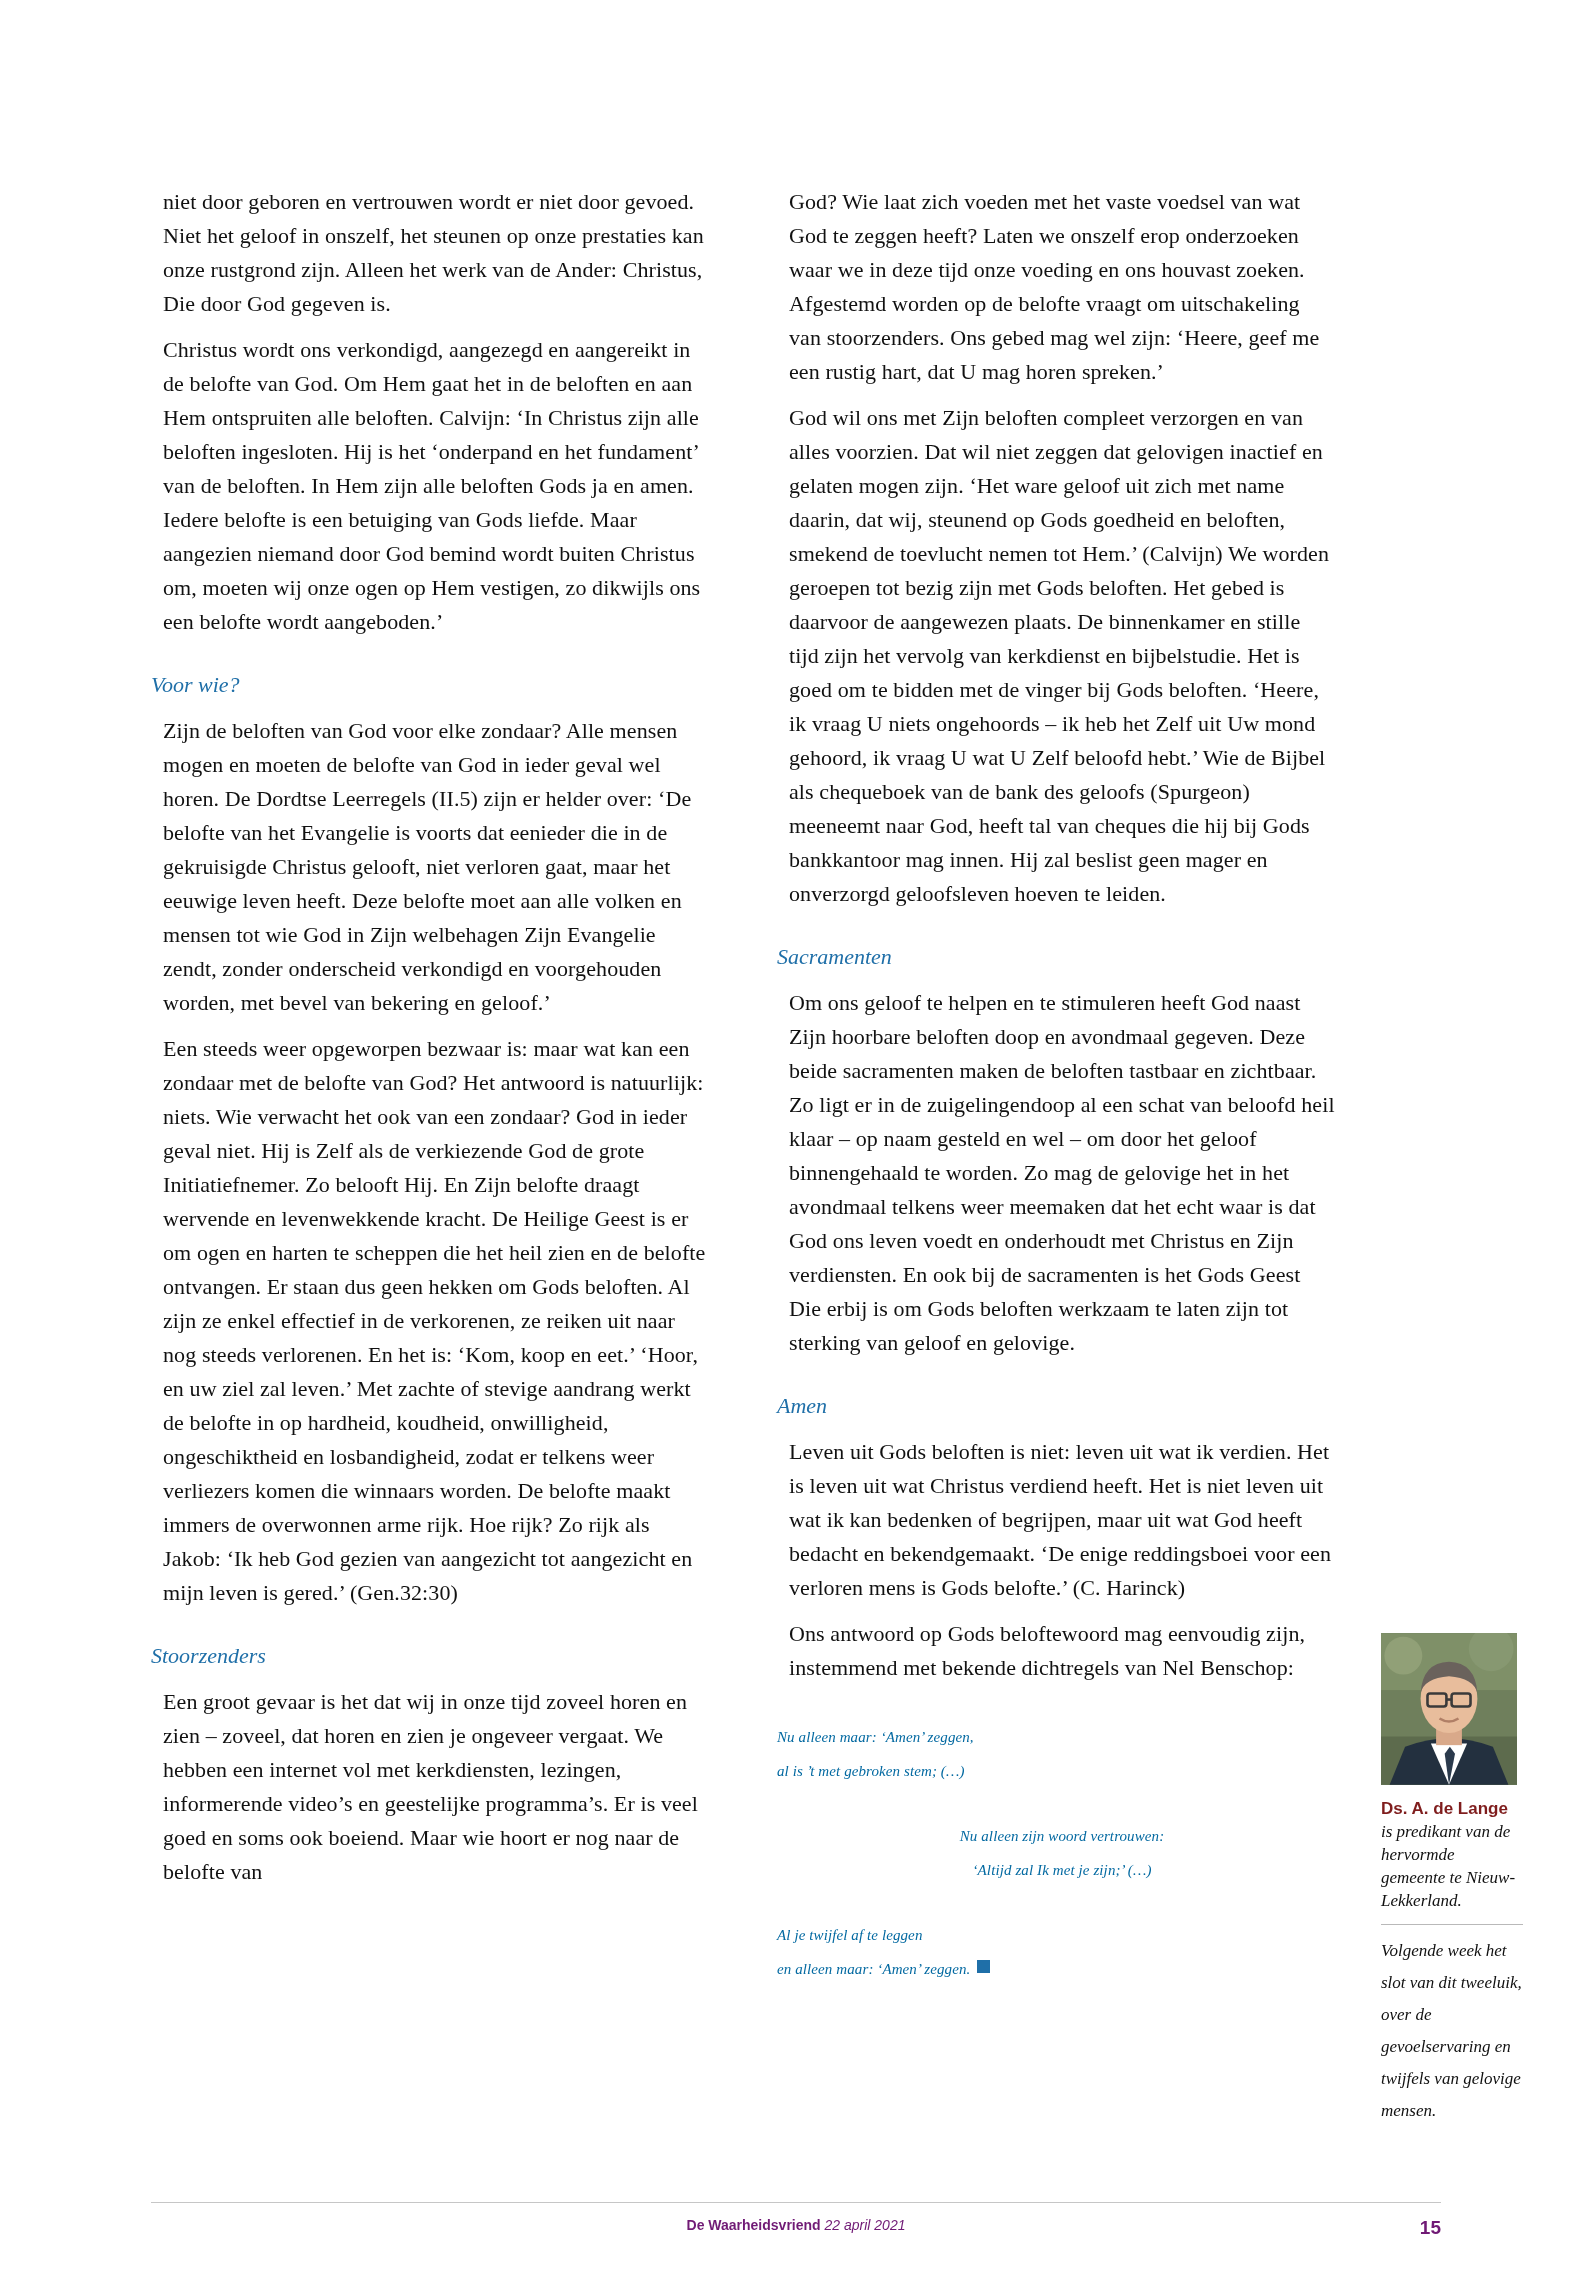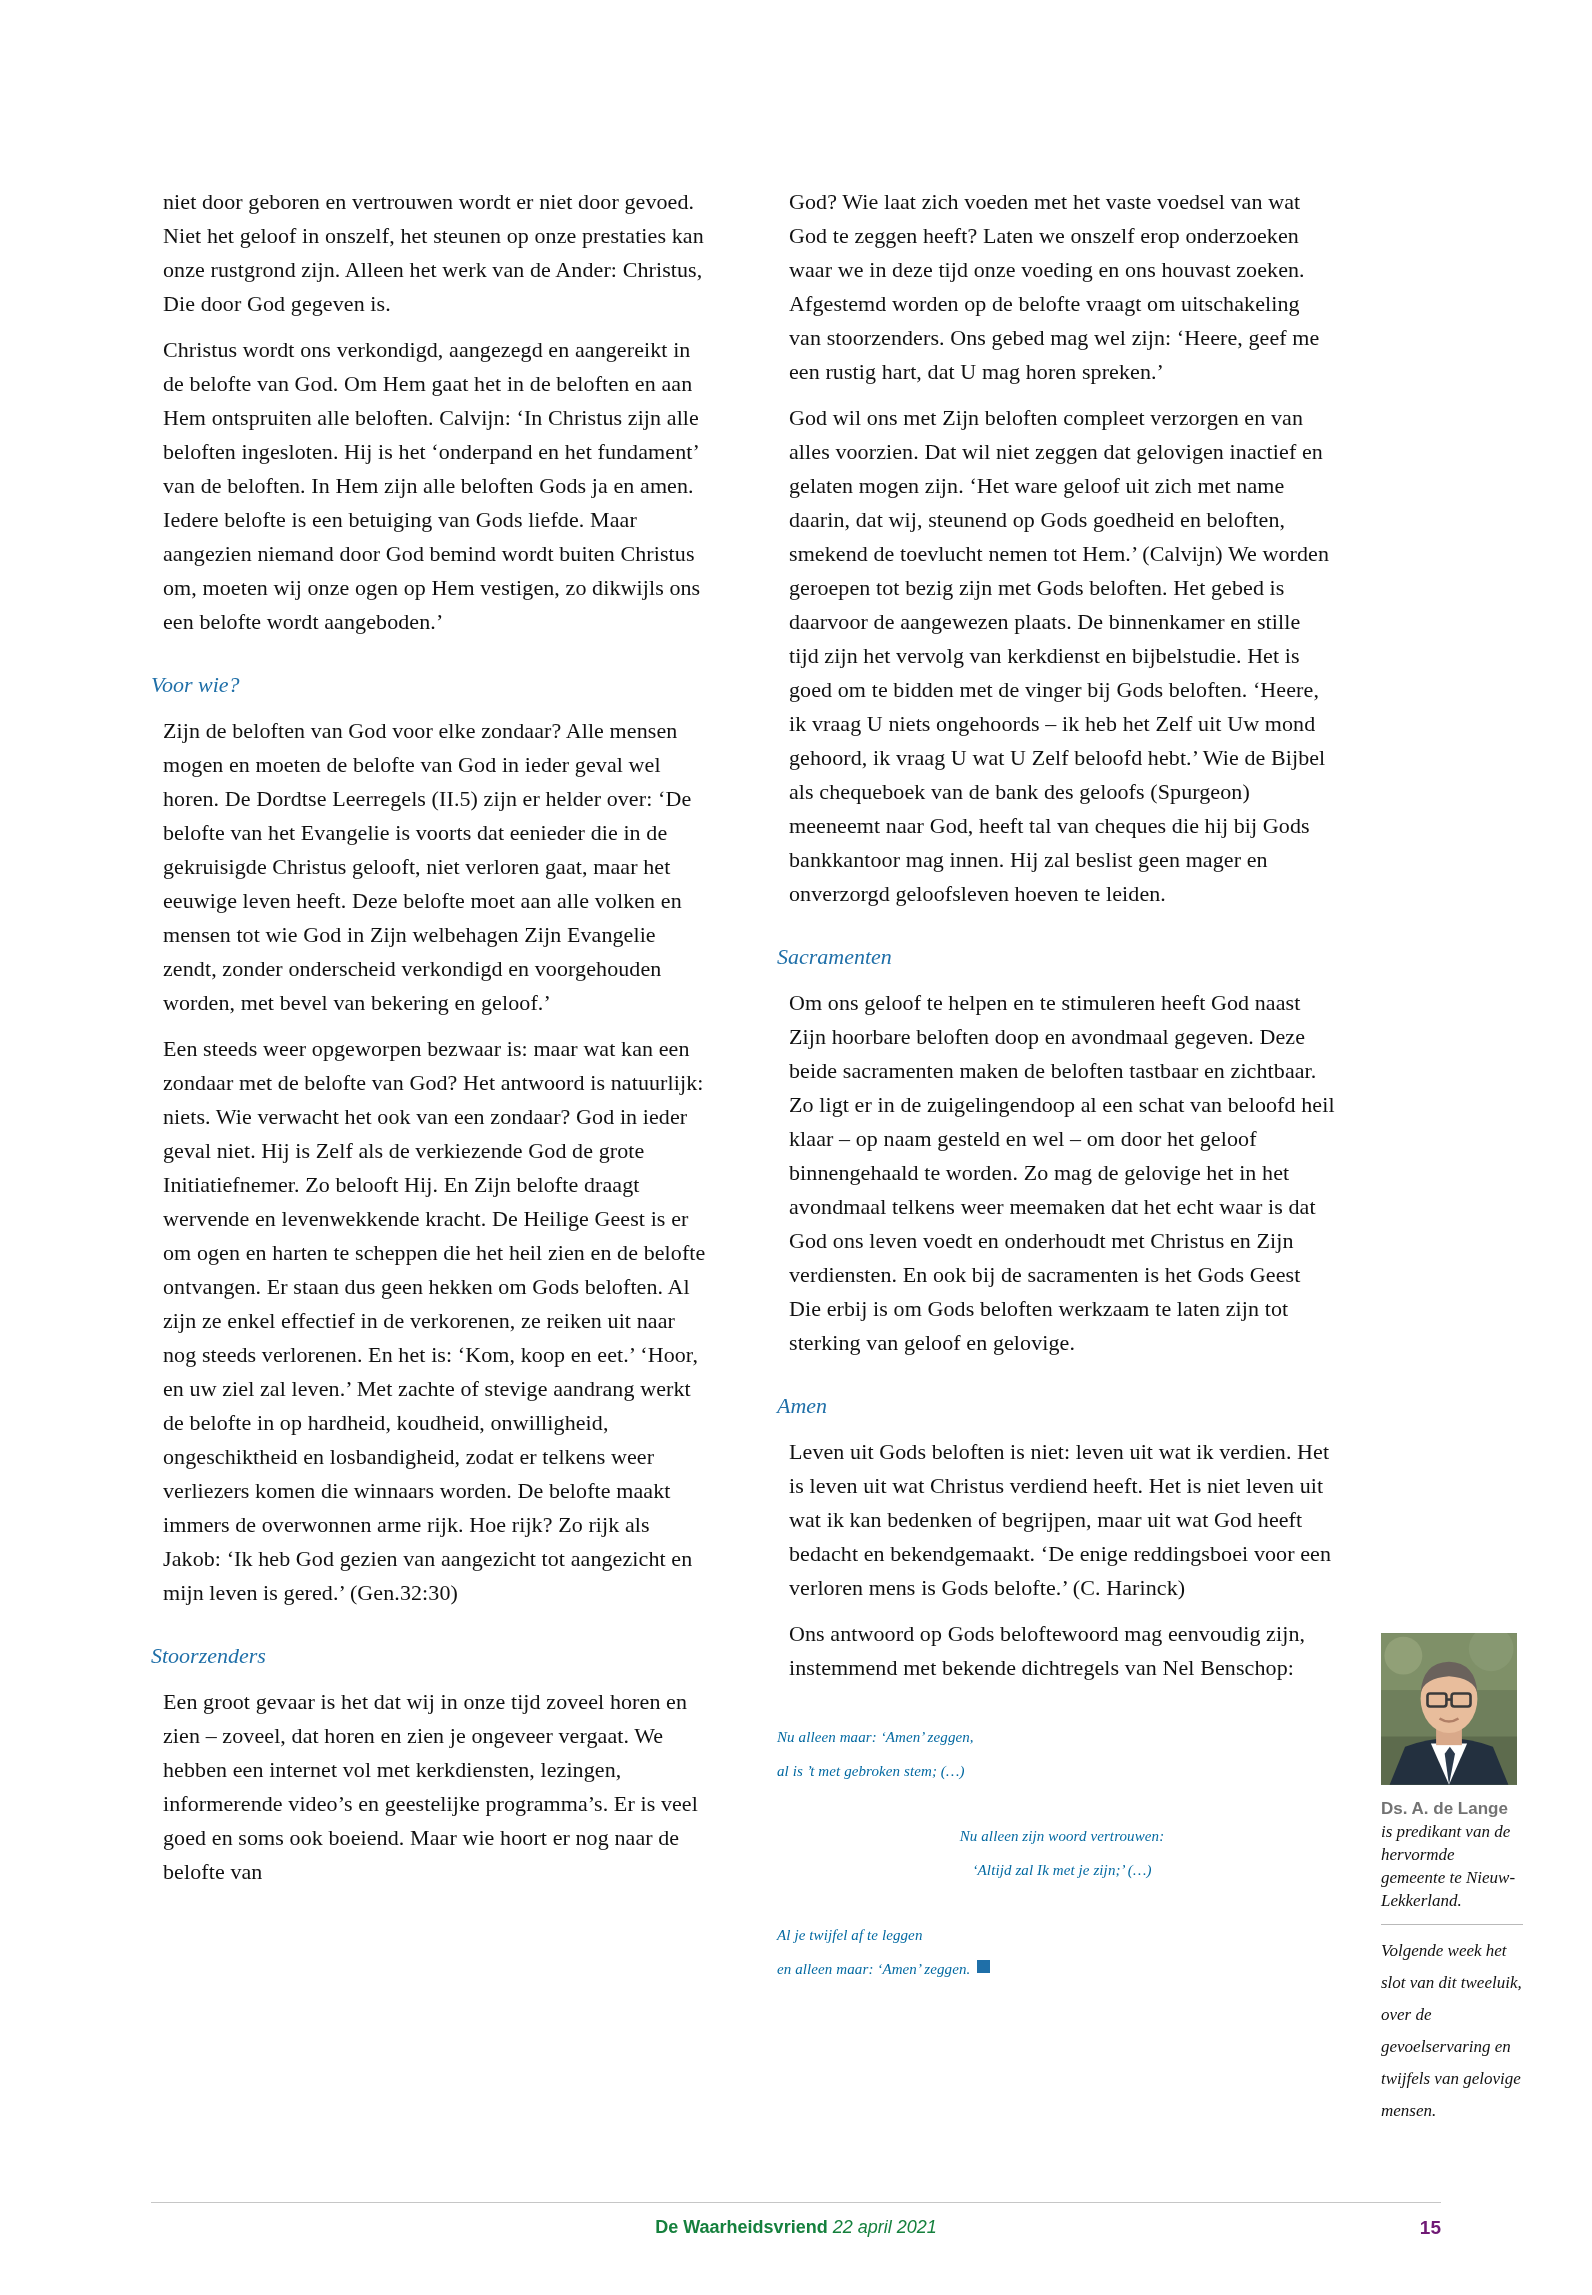--- a/index.html
+++ b/index.html
@@ -98,21 +98,21 @@
     position: relative;
     background: #7d8a6a;
   }
   .author-photo svg { display: block; }
   .author-name {
     margin-top: 12px;
     font-size: 17px;
     line-height: 23px;
     font-weight: bold;
     font-family: "Liberation Sans", sans-serif;
-    color: #737373;
+    color: #7f1d1d;
   }
   .author-desc {
     font-size: 17px;
     line-height: 23px;
     font-style: italic;
     font-family: "Liberation Serif", serif;
     color: #111;
   }
   .rule {
     border: 0;
@@ -137,23 +137,23 @@
     border: 0;
     border-top: 0.9px solid #c6c6c6;
     margin: 0 0 14px 0;
   }
   .footer-row {
     position: relative;
     height: 26px;
   }
   .footer-center {
     text-align: center;
-    font-size: 18px;
+    font-size: 14px;
     font-family: "Liberation Sans", sans-serif;
-    color: #15803d;
+    color: #701a75;
   }
   .footer-center b { font-weight: bold; }
   .footer-center i { font-style: italic; }
   .footer-page {
     position: absolute;
     right: 0;
     top: 0;
     font-size: 19px;
     font-weight: bold;
     font-family: "Liberation Sans", sans-serif;

